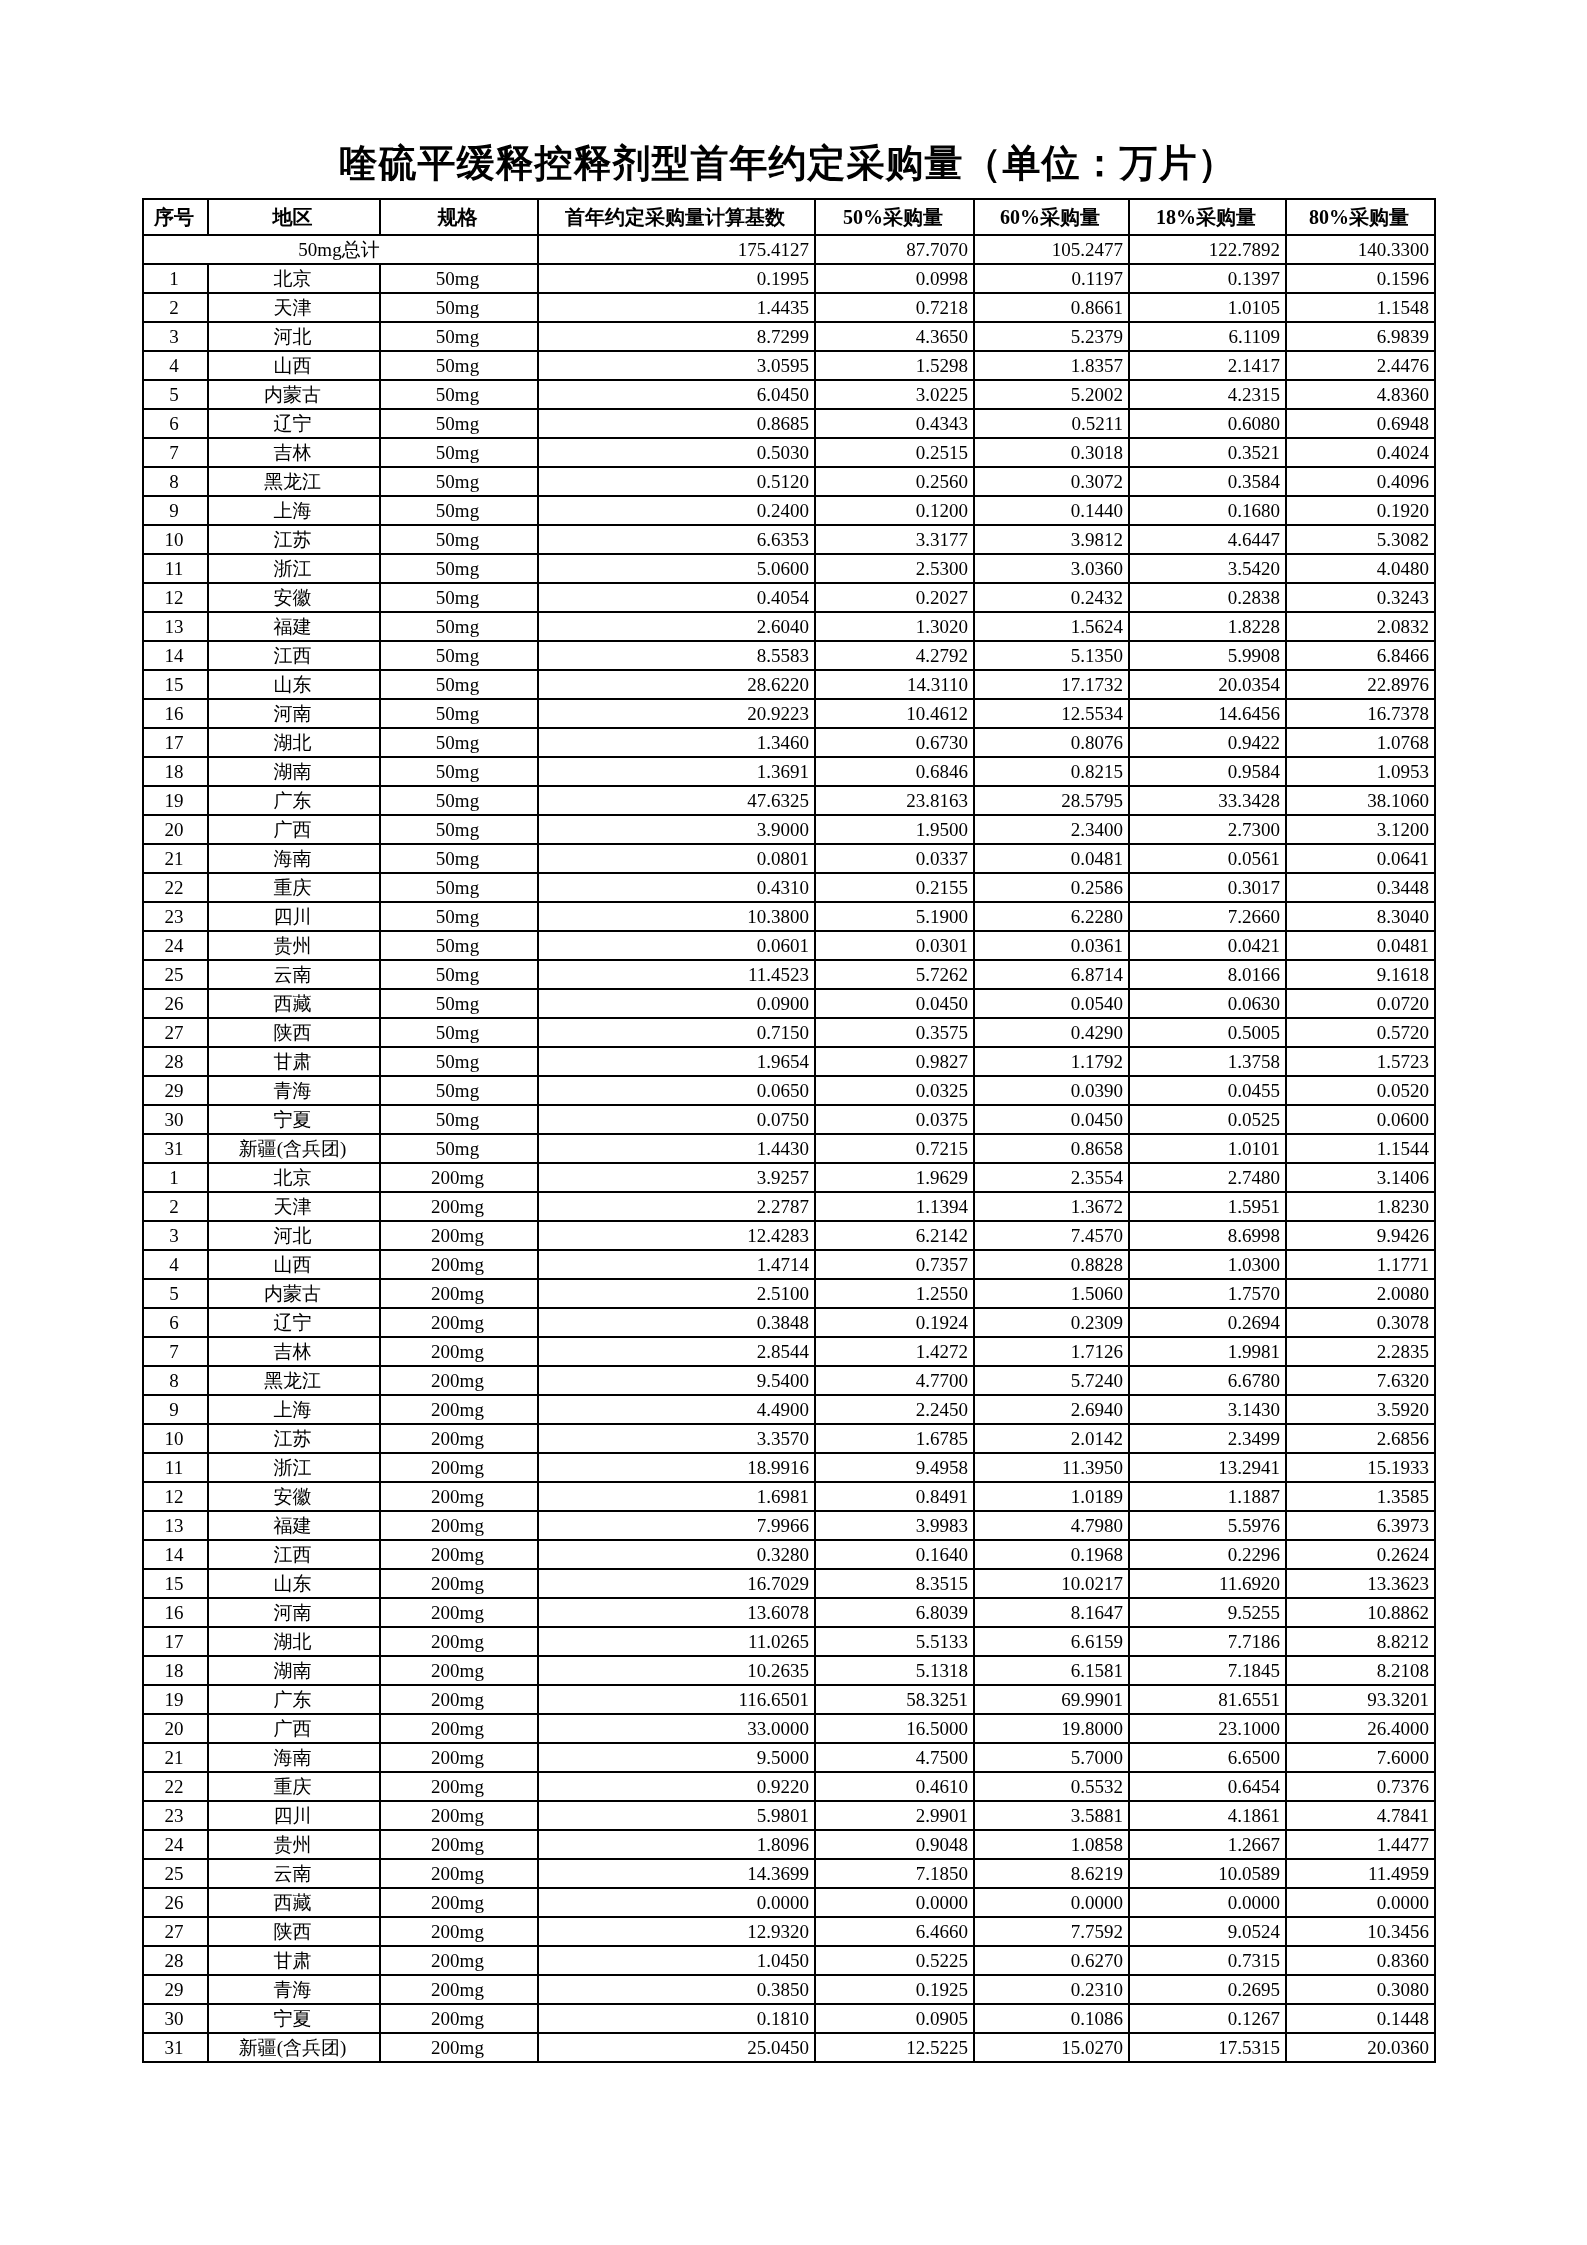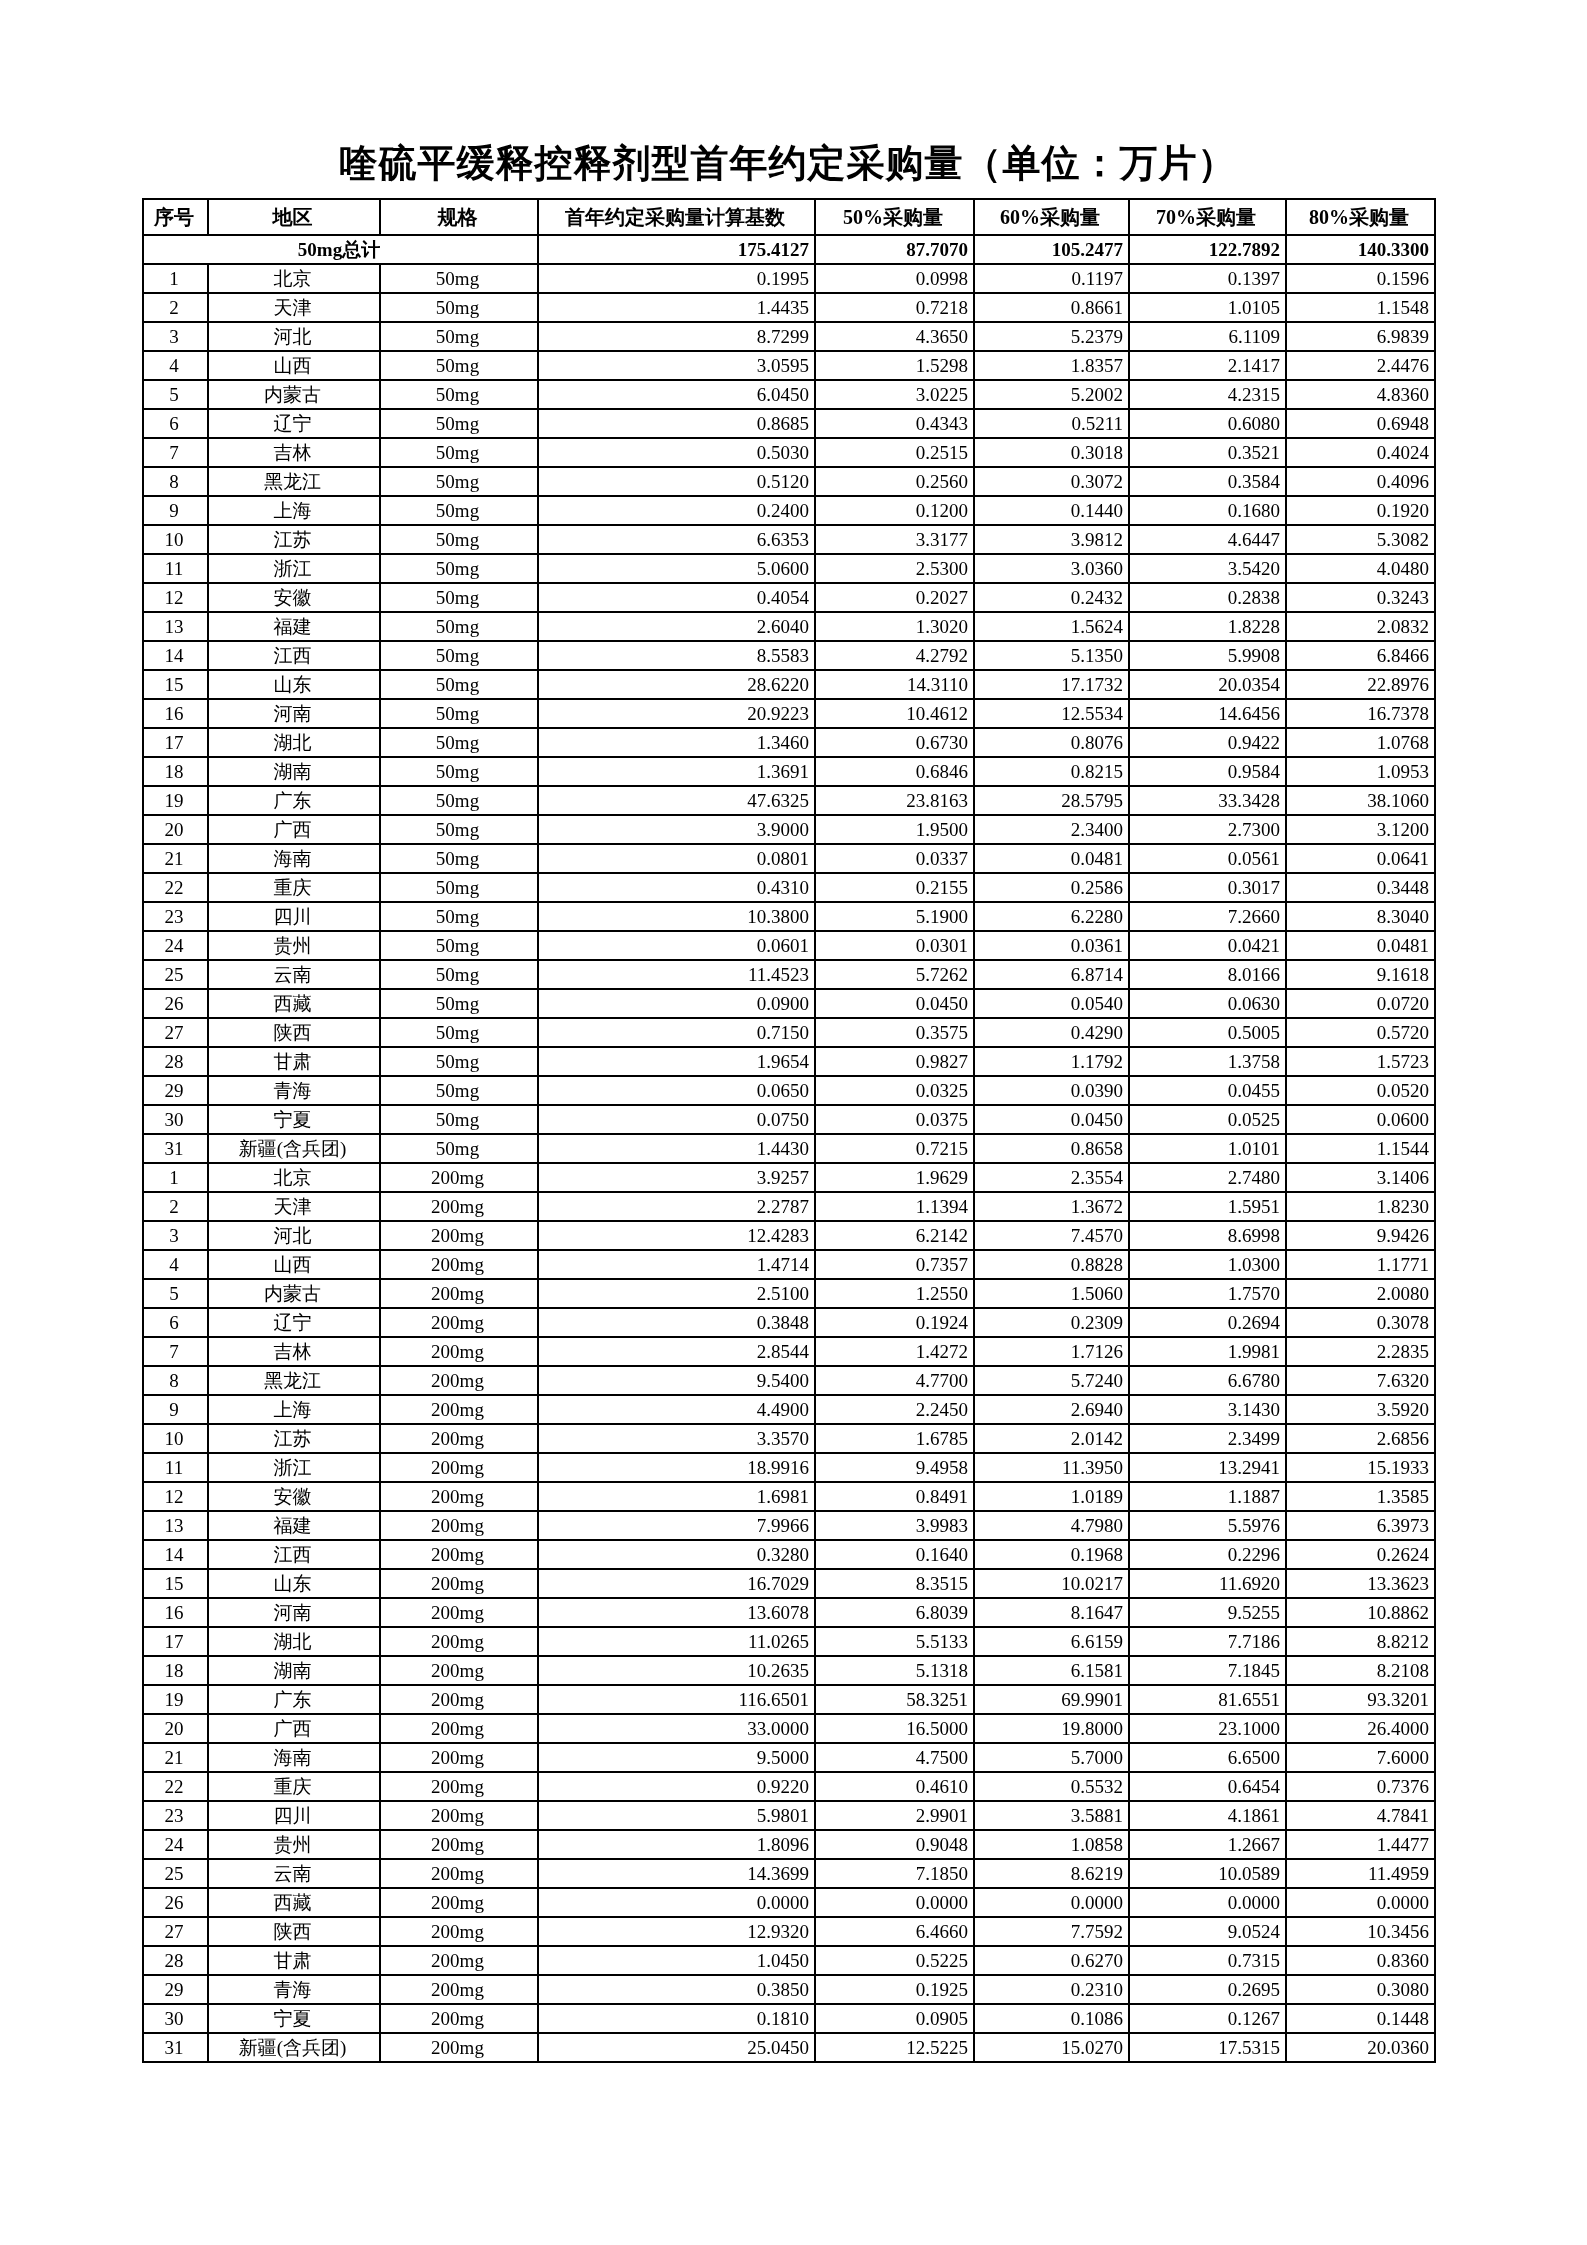--- a/index.html
+++ b/index.html
@@ -53,21 +53,21 @@
   thead tr { height: 36px; }
   tbody tr { height: 29px; }
   th {
     font-weight: bold;
     text-align: center;
     font-size: 20px;
     padding: 0 2px;
   }
   td.ctr { text-align: center; }
   td.num { text-align: right; font-variant-numeric: tabular-nums; }
-  tr.total-row td { font-weight: bold; }
+  tr.total-row td { font-weight: normal; }
   td.total-label { text-align: center; }
 </style>
 </head>
 <body>
 
 <div class="page">
   <h1 class="doc-title">喹硫平缓释控释剂型首年约定采购量（单位：万片）</h1>
 
   <table class="main-table">
     <colgroup>
@@ -81,21 +81,21 @@
       <col style="width:149px">
     </colgroup>
     <thead>
       <tr>
         <th>序号</th>
         <th>地区</th>
         <th>规格</th>
         <th>首年约定采购量计算基数</th>
         <th>50%采购量</th>
         <th>60%采购量</th>
-        <th>70%采购量</th>
+        <th>18%采购量</th>
         <th>80%采购量</th>
       </tr>
     </thead>
     <tbody id="table-body">
         <tr class="total-row">
           <td colspan="3" class="total-label">50mg总计</td>
           <td class="num">175.4127</td>
           <td class="num">87.7070</td>
           <td class="num">105.2477</td>
           <td class="num">122.7892</td>

